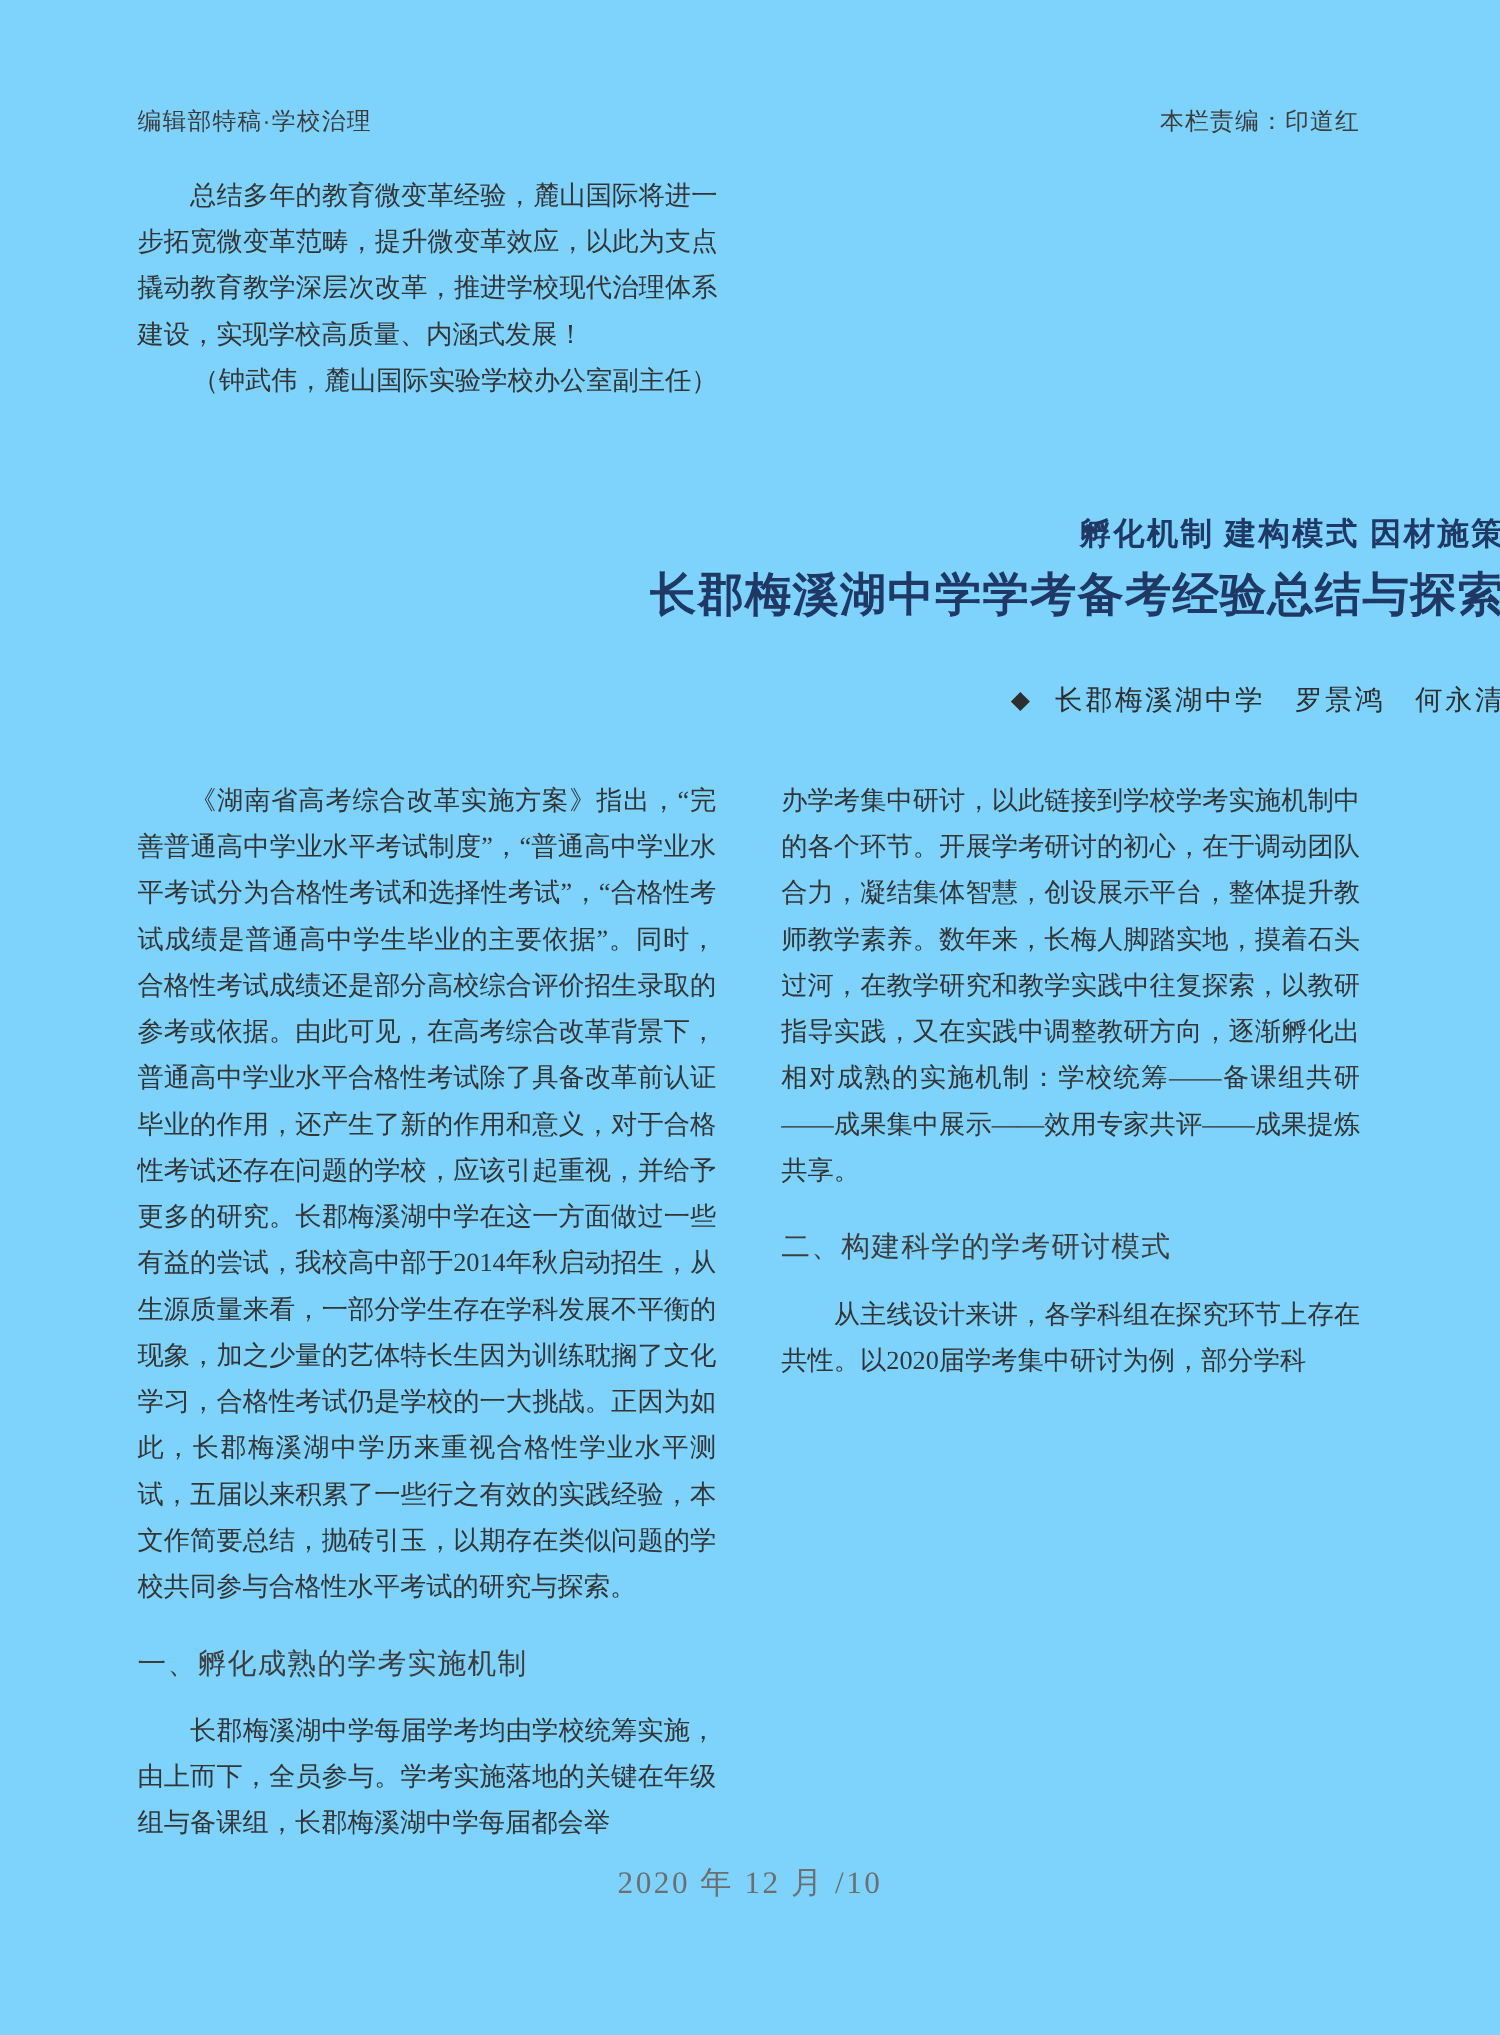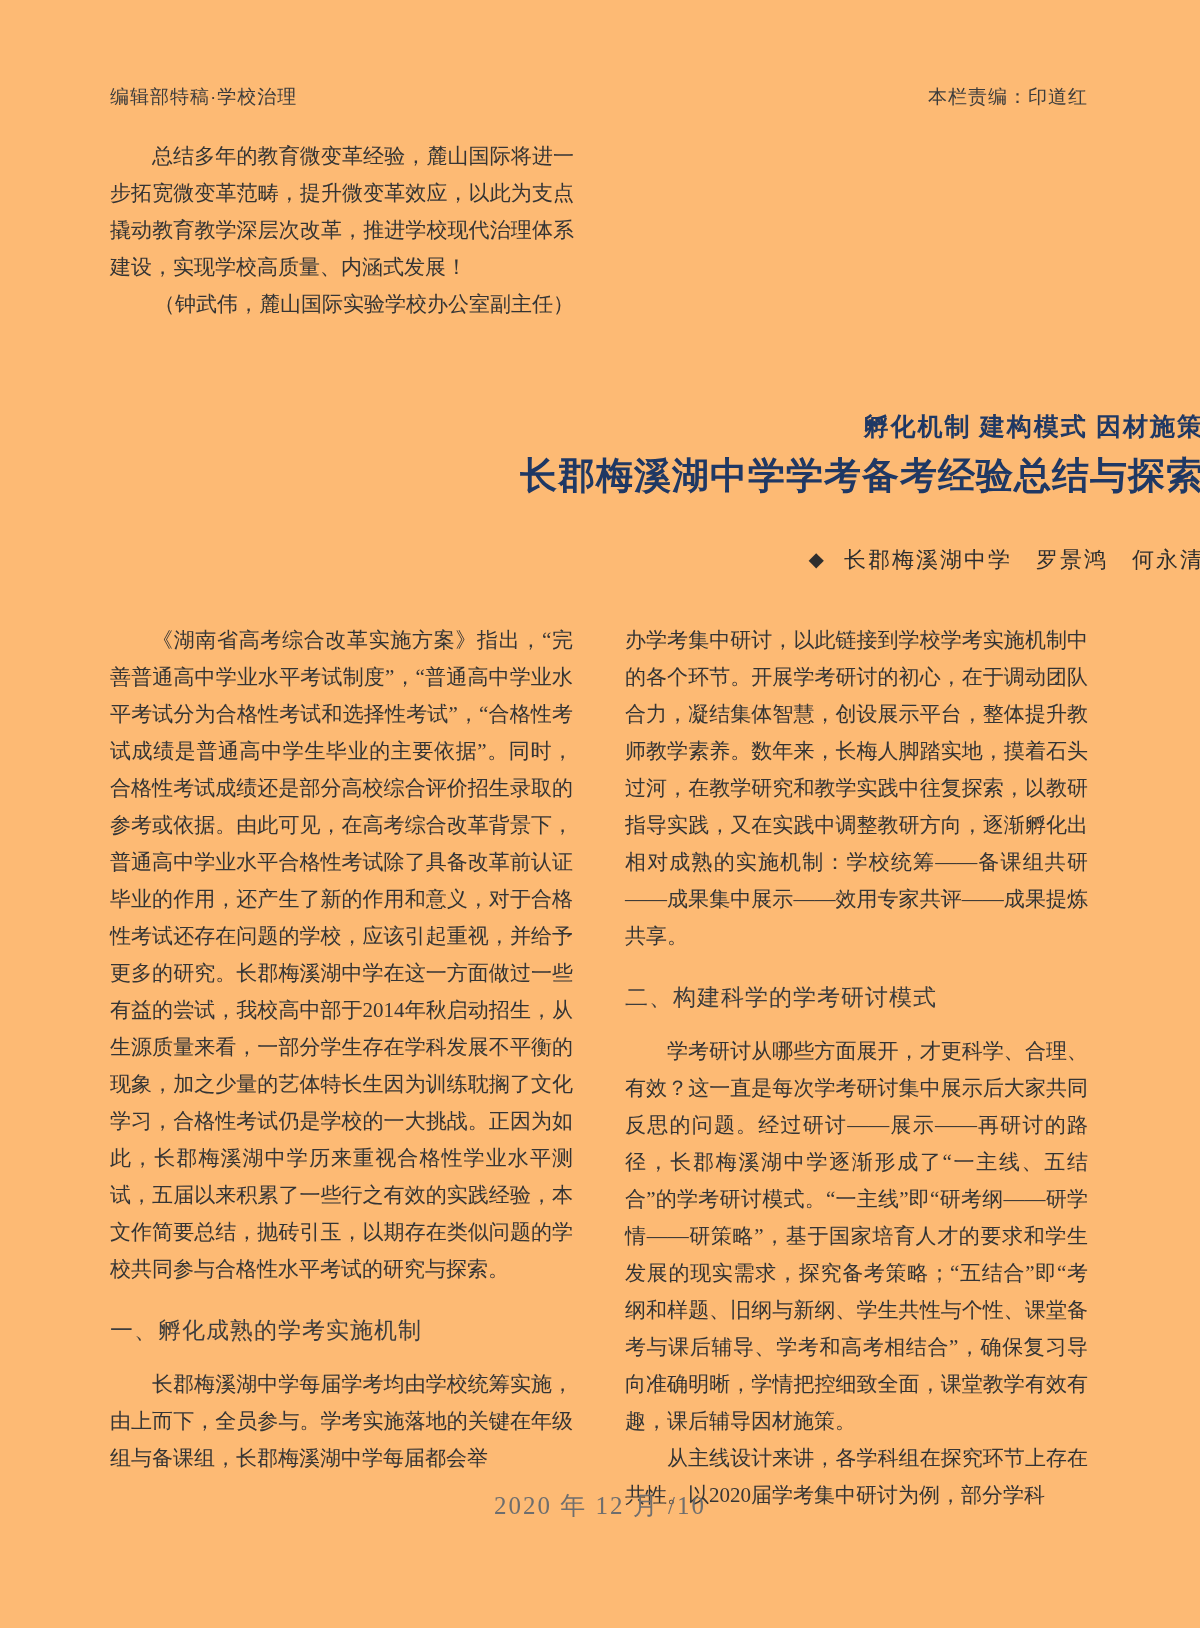--- a/index.html
+++ b/index.html
@@ -1,21 +1,21 @@
 <!DOCTYPE html>
 <html><head>
 <meta charset="utf-8">
 <style>
   html, body { margin: 0; padding: 0; background: #d9d9d9; }
   .page {
     position: relative;
     width: 1200px;
     height: 1628px;
     margin: 0 auto;
-    background: #fdba74;
+    background: #7dd3fc;
     overflow: hidden;
     font-family: "Liberation Serif", serif;
     color: #333333;
   }
   
   .page-header {
     position: absolute;
     top: 84px; left: 110px; right: 112px;
     display: flex;
     justify-content: space-between;
@@ -123,21 +123,20 @@
 
   <div class="two-col body-section">
     <div class="col">
       <p class="para">《湖南省高考综合改革实施方案》指出，“完善普通高中学业水平考试制度”，“普通高中学业水平考试分为合格性考试和选择性考试”，“合格性考试成绩是普通高中学生毕业的主要依据”。同时，合格性考试成绩还是部分高校综合评价招生录取的参考或依据。由此可见，在高考综合改革背景下，普通高中学业水平合格性考试除了具备改革前认证毕业的作用，还产生了新的作用和意义，对于合格性考试还存在问题的学校，应该引起重视，并给予更多的研究。长郡梅溪湖中学在这一方面做过一些有益的尝试，我校高中部于2014年秋启动招生，从生源质量来看，一部分学生存在学科发展不平衡的现象，加之少量的艺体特长生因为训练耽搁了文化学习，合格性考试仍是学校的一大挑战。正因为如此，长郡梅溪湖中学历来重视合格性学业水平测试，五届以来积累了一些行之有效的实践经验，本文作简要总结，抛砖引玉，以期存在类似问题的学校共同参与合格性水平考试的研究与探索。</p>
       <h2 class="sec-heading">一、孵化成熟的学考实施机制</h2>
       <p class="para">长郡梅溪湖中学每届学考均由学校统筹实施，由上而下，全员参与。学考实施落地的关键在年级组与备课组，长郡梅溪湖中学每届都会举</p>
     </div>
     <div class="col">
       <p class="para no-indent">办学考集中研讨，以此链接到学校学考实施机制中的各个环节。开展学考研讨的初心，在于调动团队合力，凝结集体智慧，创设展示平台，整体提升教师教学素养。数年来，长梅人脚踏实地，摸着石头过河，在教学研究和教学实践中往复探索，以教研指导实践，又在实践中调整教研方向，逐渐孵化出相对成熟的实施机制：学校统筹——备课组共研——成果集中展示——效用专家共评——成果提炼共享。</p>
       <h2 class="sec-heading">二、构建科学的学考研讨模式</h2>
-      <p class="para">学考研讨从哪些方面展开，才更科学、合理、有效？这一直是每次学考研讨集中展示后大家共同反思的问题。经过研讨——展示——再研讨的路径，长郡梅溪湖中学逐渐形成了“一主线、五结合”的学考研讨模式。“一主线”即“研考纲——研学情——研策略”，基于国家培育人才的要求和学生发展的现实需求，探究备考策略；“五结合”即“考纲和样题、旧纲与新纲、学生共性与个性、课堂备考与课后辅导、学考和高考相结合”，确保复习导向准确明晰，学情把控细致全面，课堂教学有效有趣，课后辅导因材施策。</p>
       <p class="para">从主线设计来讲，各学科组在探究环节上存在共性。以2020届学考集中研讨为例，部分学科</p>
     </div>
   </div>
 
   <div class="page-footer">
     <span>2020 年 12 月 /10</span>
   </div>
 
 </div>
 

